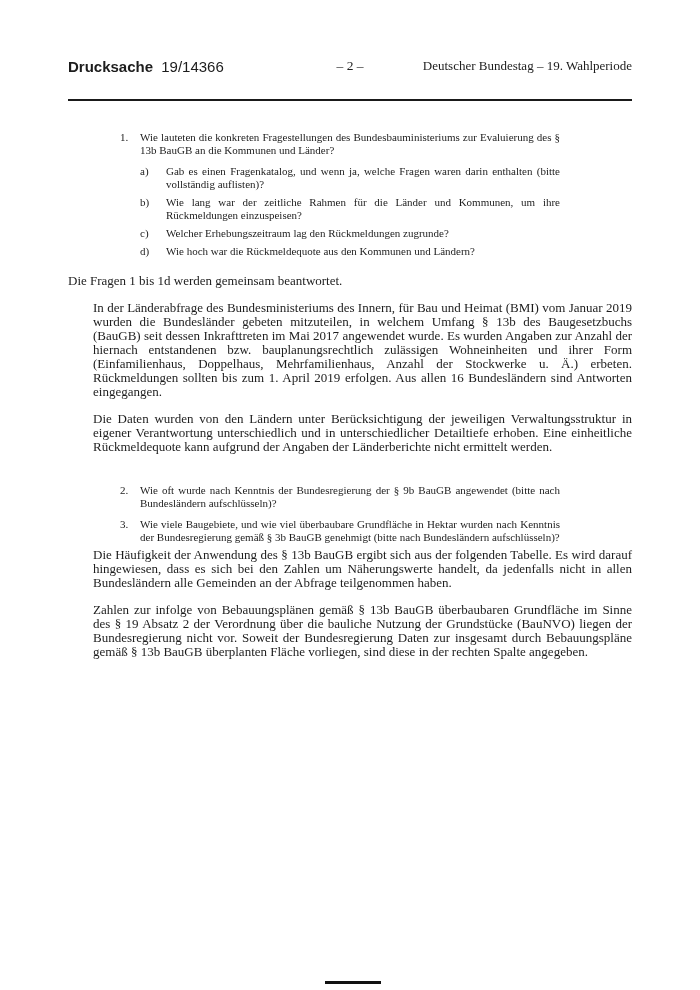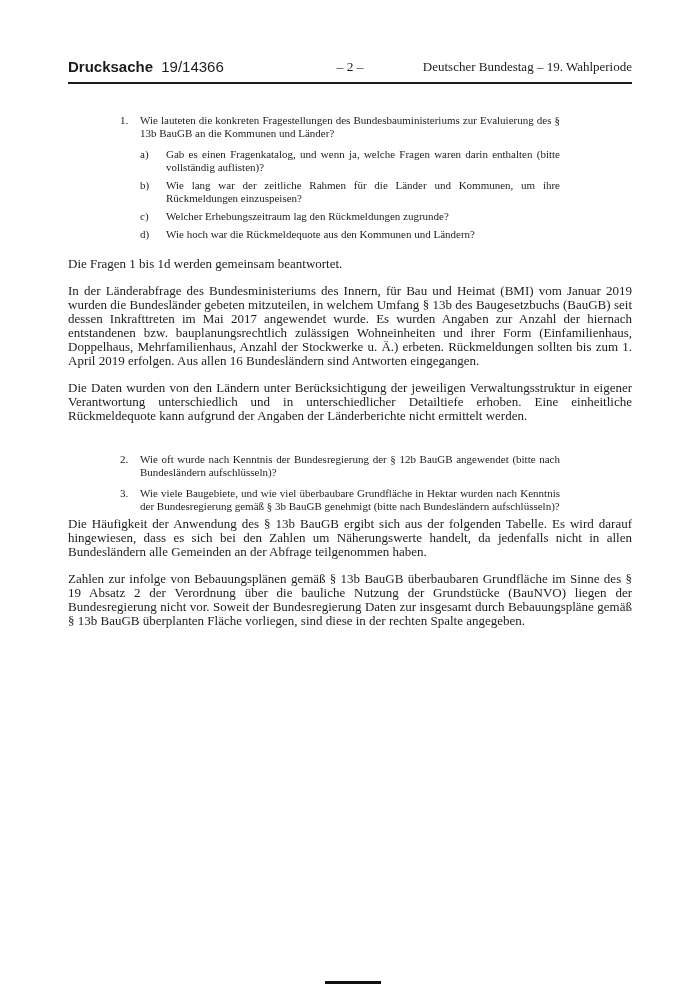--- a/index.html
+++ b/index.html
@@ -19,23 +19,23 @@
   }
   .content {
     position: absolute;
     left: 68px;
     right: 68px;
     top: 58px;
   }
   
   .doc-header {
     display: flex;
-    align-items: flex-end;
+    align-items: flex-start;
     border-bottom: 2px solid #1a1a1a;
-    padding-bottom: 7px;
+    padding-bottom: 24px;
   }
   .doc-header .left {
     flex: 1;
     font-family: "Liberation Sans", sans-serif;
     font-size: 15px;
     white-space: nowrap;
   }
   .doc-header .left .label { font-weight: bold; }
   .doc-header .left .number { font-weight: normal; margin-left: 4px; }
   .doc-header .center {
@@ -86,20 +86,21 @@
     margin-top: 16px;
     font-size: 13px;
     line-height: 14px;
   }
   .body-par {
     margin-top: 4px;
     font-size: 13px;
     line-height: 14px;
     text-align: justify;
     hyphens: auto;
+    margin-left: 25px;
   }
   .section-space { margin-top: 30px; }
   
   .scan-artifact {
     position: absolute;
     left: 325px;
     top: 981px;
     width: 56px;
     height: 3px;
     background: #111;
@@ -147,21 +148,21 @@
 
     <div>
       <p class="answer-intro">Die Fragen 1 bis 1d werden gemeinsam beantwortet.</p>
       <p class="body-par">In der Länderabfrage des Bundesministeriums des Innern, für Bau und Heimat (BMI) vom Januar 2019 wurden die Bundesländer gebeten mitzuteilen, in welchem Umfang § 13b des Baugesetzbuchs (BauGB) seit dessen Inkrafttreten im Mai 2017 angewendet wurde. Es wurden Angaben zur Anzahl der hiernach entstandenen bzw. bauplanungsrechtlich zulässigen Wohneinheiten und ihrer Form (Einfamilienhaus, Doppelhaus, Mehrfamilienhaus, Anzahl der Stockwerke u. Ä.) erbeten. Rückmeldungen sollten bis zum 1. April 2019 erfolgen. Aus allen 16 Bundesländern sind Antworten eingegangen.</p>
       <p class="body-par">Die Daten wurden von den Ländern unter Berücksichtigung der jeweiligen Verwaltungsstruktur in eigener Verantwortung unterschiedlich und in unterschiedlicher Detailtiefe erhoben. Eine einheitliche Rückmeldequote kann aufgrund der Angaben der Länderberichte nicht ermittelt werden.</p>
     </div>
 
     <div class="question-block section-space">
       <div class="q-item">
         <span class="q-num">2.</span>
-        <span class="q-text">Wie oft wurde nach Kenntnis der Bundesregierung der § 12b BauGB angewendet (bitte nach Bundesländern aufschlüsseln)?</span>
+        <span class="q-text">Wie oft wurde nach Kenntnis der Bundesregierung der § 9b BauGB angewendet (bitte nach Bundesländern aufschlüsseln)?</span>
       </div>
       <div class="q-item q-gap">
         <span class="q-num">3.</span>
         <span class="q-text">Wie viele Baugebiete, und wie viel überbaubare Grundfläche in Hektar wurden nach Kenntnis der Bundesregierung gemäß § 3b BauGB genehmigt (bitte nach Bundesländern aufschlüsseln)?</span>
       </div>
     </div>
 
     <div>
       <p class="body-par">Die Häufigkeit der Anwendung des § 13b BauGB ergibt sich aus der folgenden Tabelle. Es wird darauf hingewiesen, dass es sich bei den Zahlen um Näherungswerte handelt, da jedenfalls nicht in allen Bundesländern alle Gemeinden an der Abfrage teilgenommen haben.</p>
       <p class="body-par">Zahlen zur infolge von Bebauungsplänen gemäß § 13b BauGB überbaubaren Grundfläche im Sinne des § 19 Absatz 2 der Verordnung über die bauliche Nutzung der Grundstücke (BauNVO) liegen der Bundesregierung nicht vor. Soweit der Bundesregierung Daten zur insgesamt durch Bebauungspläne gemäß § 13b BauGB überplanten Fläche vorliegen, sind diese in der rechten Spalte angegeben.</p>

